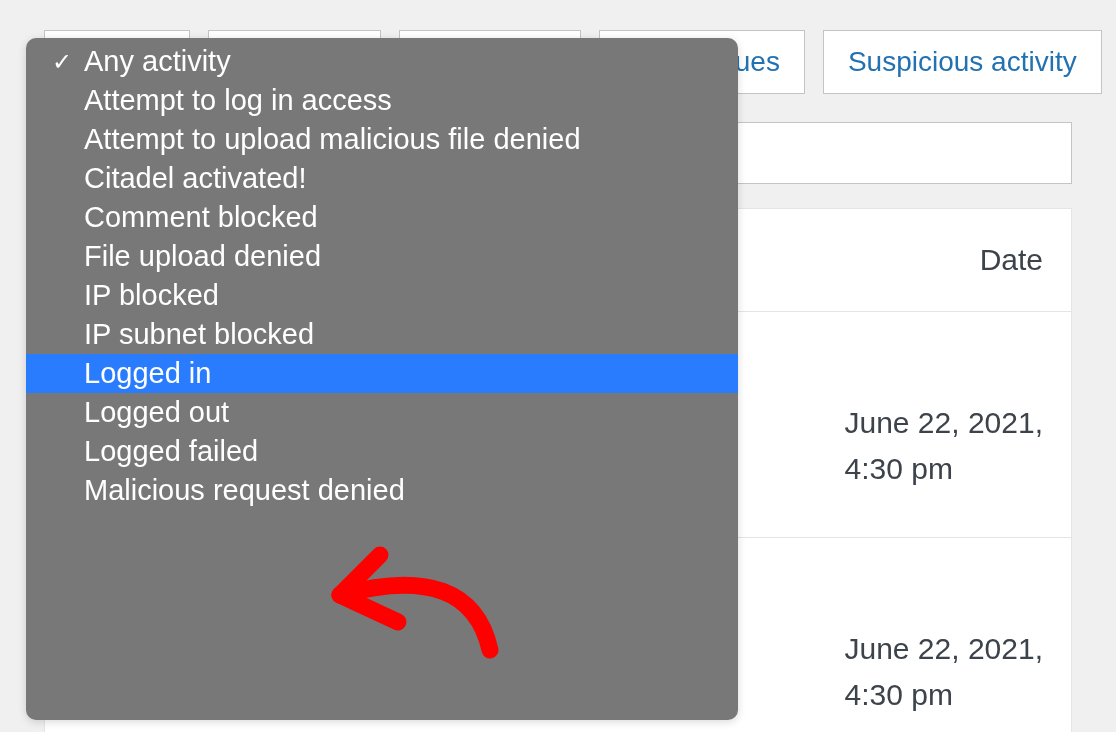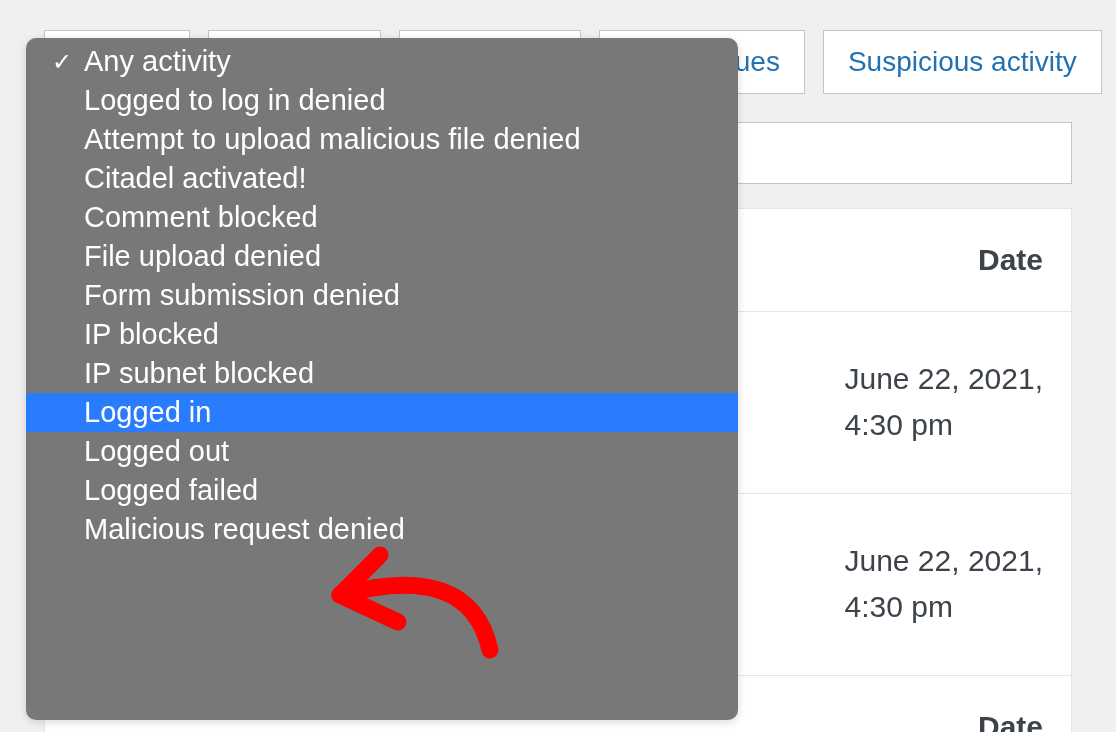--- a/index.html
+++ b/index.html
@@ -47,27 +47,28 @@
       background: #fff;
       display: flex;
       align-items: center;
       justify-content: flex-end;
       padding: 34px 28px;
       font-size: 30px;
       color: #3c434a;
       margin-bottom: -1px;
     }
     .header-cell {
-      font-weight: 700;
+      font-weight: 400;
       font-size: 30px;
     }
     .date-cell {
       text-align: left;
       line-height: 1.55;
       font-size: 30px;
+      margin-top: 44px;
     }
     .dropdown {
       position: absolute;
       top: 38px;
       left: 26px;
       width: 712px;
       height: 682px;
       background: #787878;
       border-radius: 10px;
       overflow: hidden;
@@ -137,36 +138,33 @@
     <span class="header-cell">Date</span>
   </div>
 </div>
 
 <div class="dropdown" id="dropdown-menu">
     <div class="dd-item first">
       <span class="check">✓</span>
       <span>Any activity</span>
     </div>
     <div class="dd-item">
-      <span>Logged to log in denied</span>
+      <span>Attempt to log in access</span>
     </div>
     <div class="dd-item">
       <span>Attempt to upload malicious file denied</span>
     </div>
     <div class="dd-item">
       <span>Citadel activated!</span>
     </div>
     <div class="dd-item">
       <span>Comment blocked</span>
     </div>
     <div class="dd-item">
       <span>File upload denied</span>
-    </div>
-    <div class="dd-item">
-      <span>Form submission denied</span>
     </div>
     <div class="dd-item">
       <span>IP blocked</span>
     </div>
     <div class="dd-item">
       <span>IP subnet blocked</span>
     </div>
     <div class="dd-item selected">
       <span>Logged in</span>
     </div>

